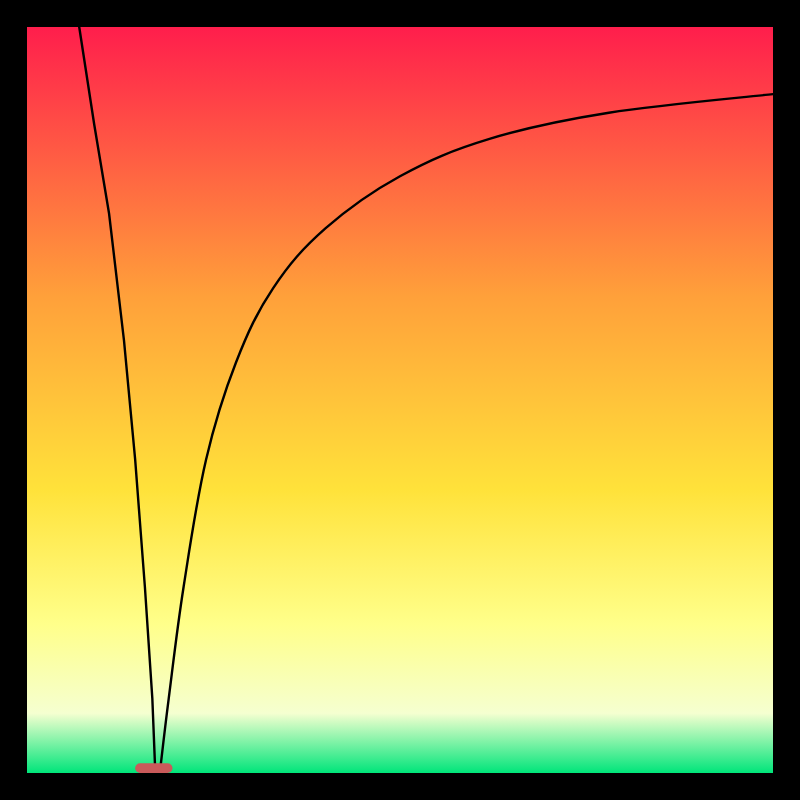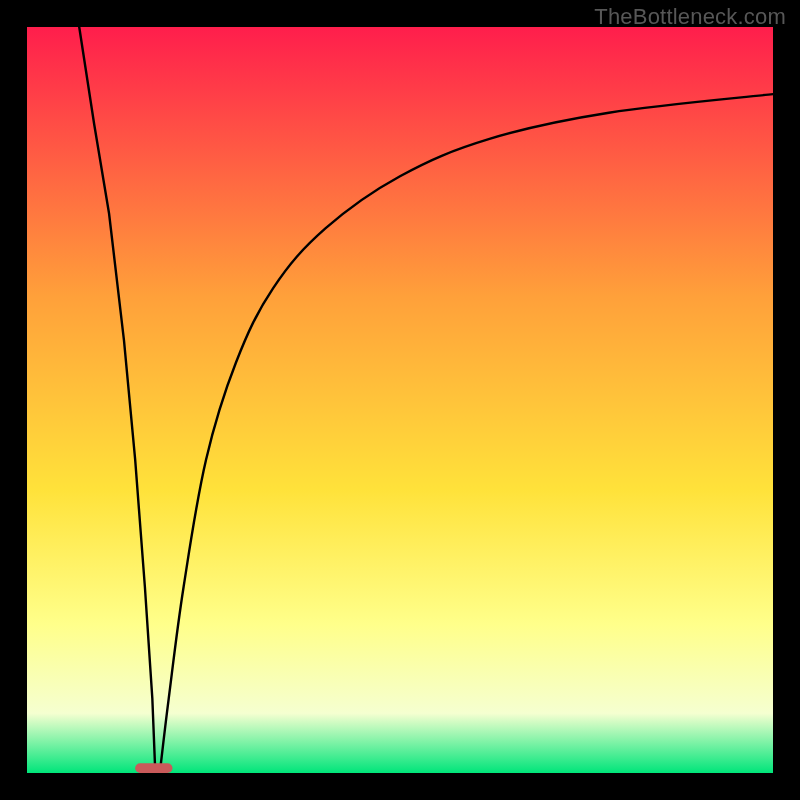--- a/index.html
+++ b/index.html
@@ -26,21 +26,20 @@
     font-weight: 500;
     color: #575757;
     font-family: Arial, Helvetica, sans-serif;
     letter-spacing: 0.2px;
   }
 </style>
 </head>
 <body>
 
 <div class="chart-wrap">
-  <div class="attribution">TheBottleneck.com</div>
 
   <svg width="800" height="800" viewBox="0 0 800 800" preserveAspectRatio="none">
     <defs>
       <linearGradient id="bgGrad" x1="0" y1="0" x2="0" y2="1">
         <stop id="g0" offset="0%" stop-color="#ff1e4c"></stop>
         <stop id="g1" offset="36%" stop-color="#ffa03a"></stop>
         <stop id="g2" offset="62%" stop-color="#ffe23a"></stop>
         <stop id="g3" offset="80%" stop-color="#ffff8a"></stop>
         <stop id="g4" offset="92%" stop-color="#f5ffd0"></stop>
         <stop id="g5" offset="100%" stop-color="#00e57a"></stop>

